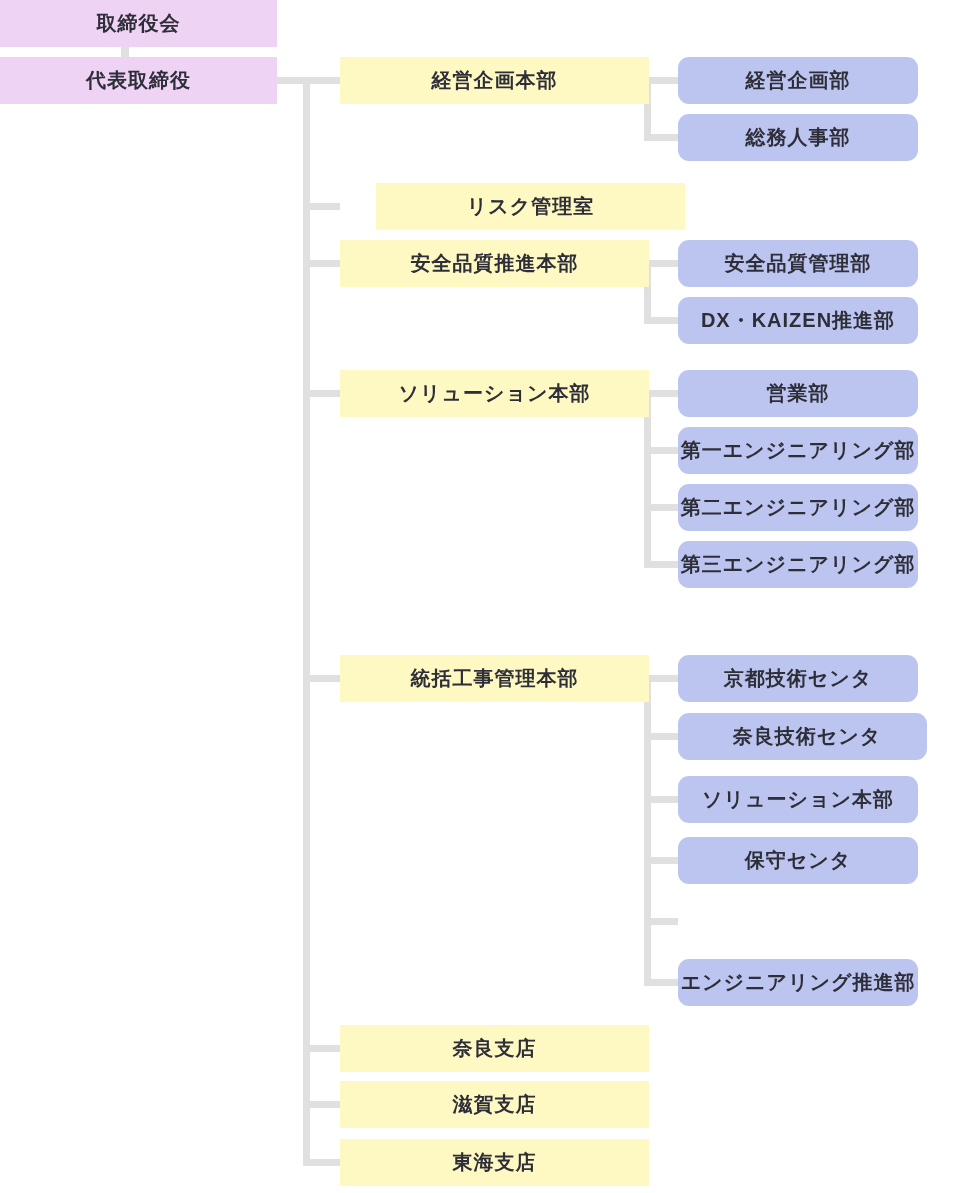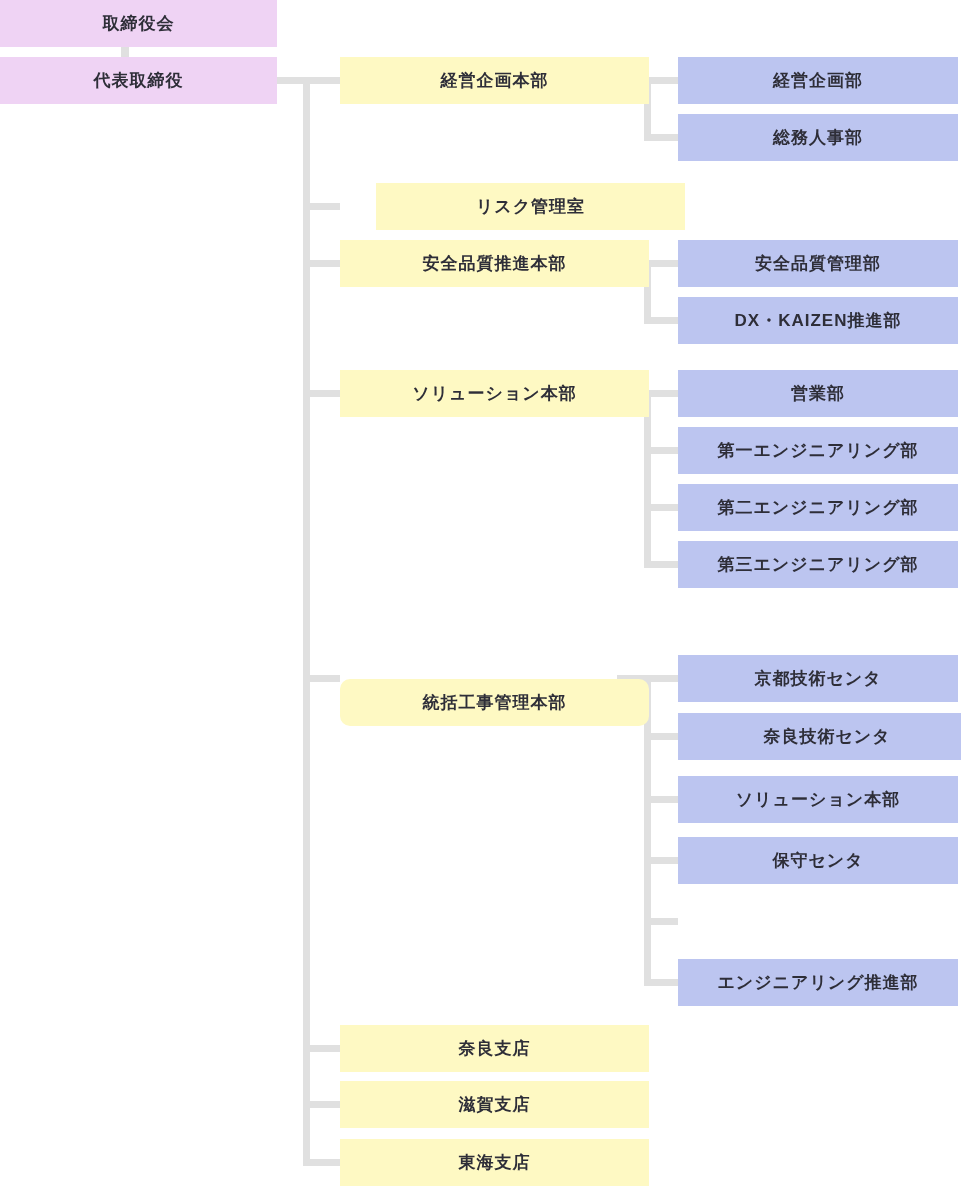--- a/index.html
+++ b/index.html
@@ -10,29 +10,29 @@
     background: #ffffff;
     font-family: "Liberation Sans", "DejaVu Sans", sans-serif;
     overflow: hidden;
   }
   .box {
     position: absolute;
     height: 47px;
     display: flex;
     align-items: center;
     justify-content: center;
-    font-size: 17px;
+    font-size: 20px;
     font-weight: bold;
     color: #2e2e38;
     letter-spacing: 1px;
     white-space: nowrap;
   }
   .pink   { left: 0px;   width: 277px; background: #efd3f4; }
   .purple { left: 340px; width: 309px; background: #fef9c3; }
-  .blue   { left: 678px; width: 280px; background: #bcc5f0; }
+  .blue   { left: 678px; width: 240px; background: #bcc5f0; border-radius: 11px; }
   .line   { position: absolute; background: #e0e0e0; }
 </style>
 </head>
 <body>
 
 <div class="canvas">
 
   <div class="line" style="left:121px; top:47px; width:8px; height:10px;"></div>
   <div class="line" style="left:277px; top:77px; width:63px; height:7px;"></div>
   <div class="line" style="left:303px; top:77px; width:7px; height:1089px;"></div>
@@ -79,21 +79,21 @@
     </div>
   <div class="box purple" style="top:183px;margin-left:36px;">
       <span>リスク管理室</span>
     </div>
   <div class="box purple" style="top:240px;">
       <span>安全品質推進本部</span>
     </div>
   <div class="box purple" style="top:370px;">
       <span>ソリューション本部</span>
     </div>
-  <div class="box purple" style="top:679px;border-radius:10px;">
+  <div class="box purple" style="top:655px;">
       <span>統括工事管理本部</span>
     </div>
   <div class="box purple" style="top:1025px;">
       <span>奈良支店</span>
     </div>
   <div class="box purple" style="top:1081px;">
       <span>滋賀支店</span>
     </div>
   <div class="box purple" style="top:1139px;">
       <span>東海支店</span>

